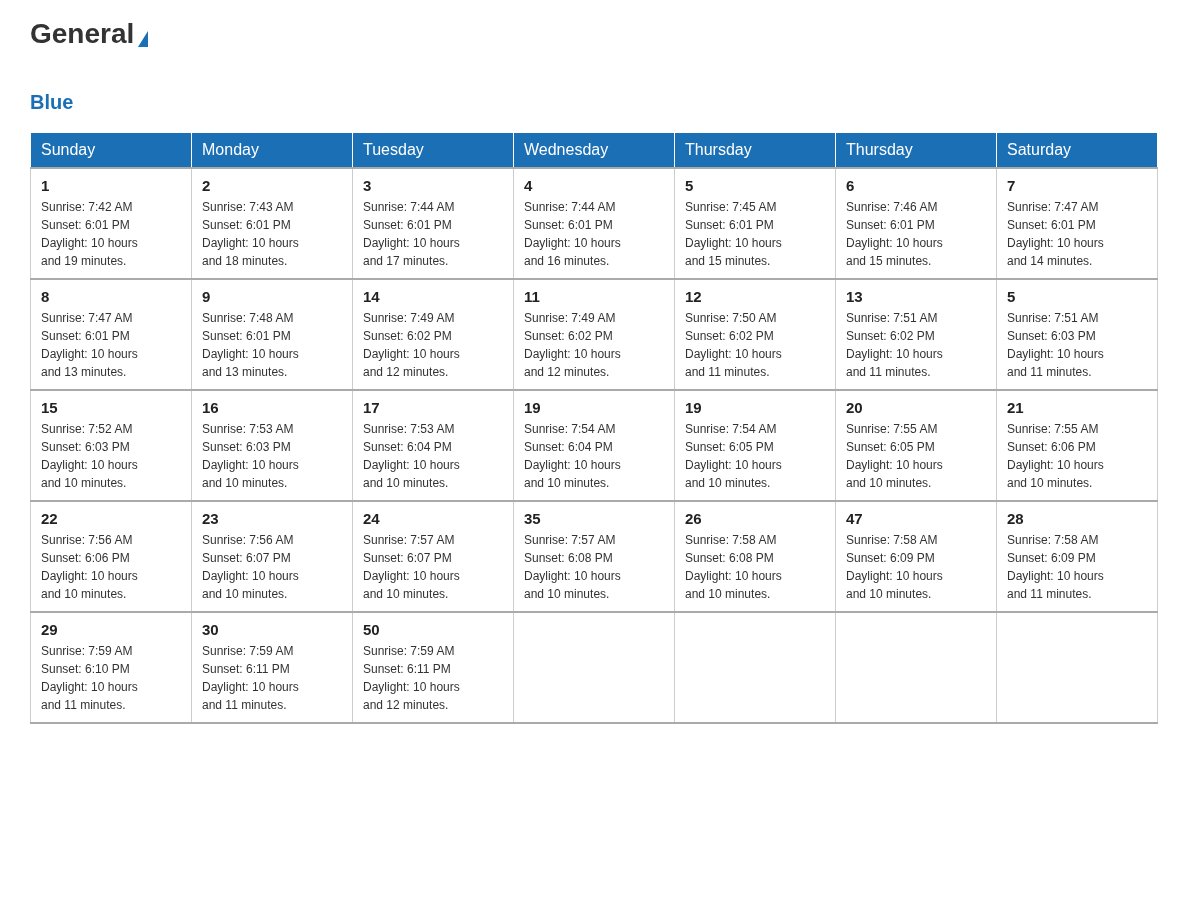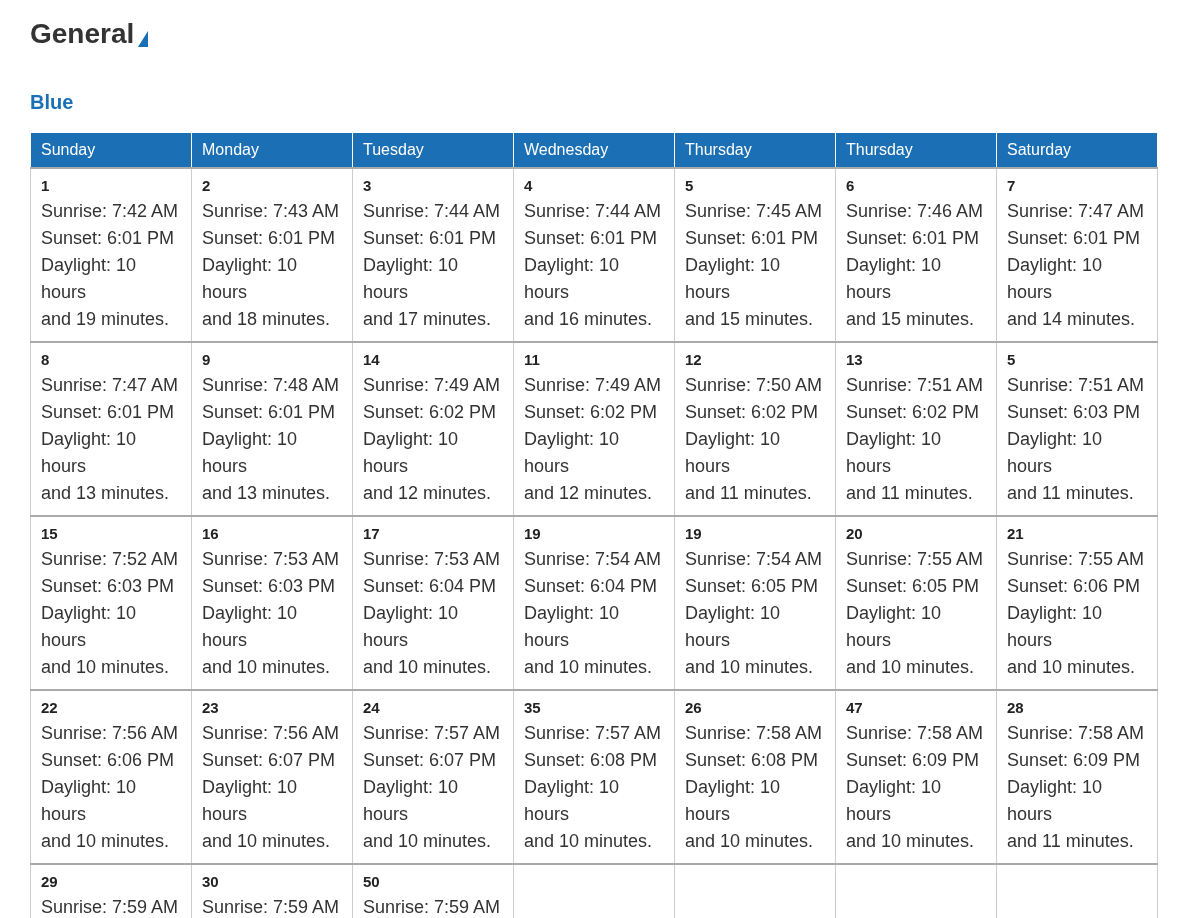--- a/index.html
+++ b/index.html
@@ -82,21 +82,21 @@
       border-bottom: 2px solid #aaa;
     }
     .day-num {
       font-size: 15px;
       font-weight: bold;
       color: #222;
       display: block;
       margin-bottom: 4px;
     }
     .day-info {
-      font-size: 18px;
+      font-size: 12px;
       line-height: 1.5;
       color: #333;
     }
     .empty-cell {
       background: #fff;
     }
   </style>
 </head>
 <body>
 

